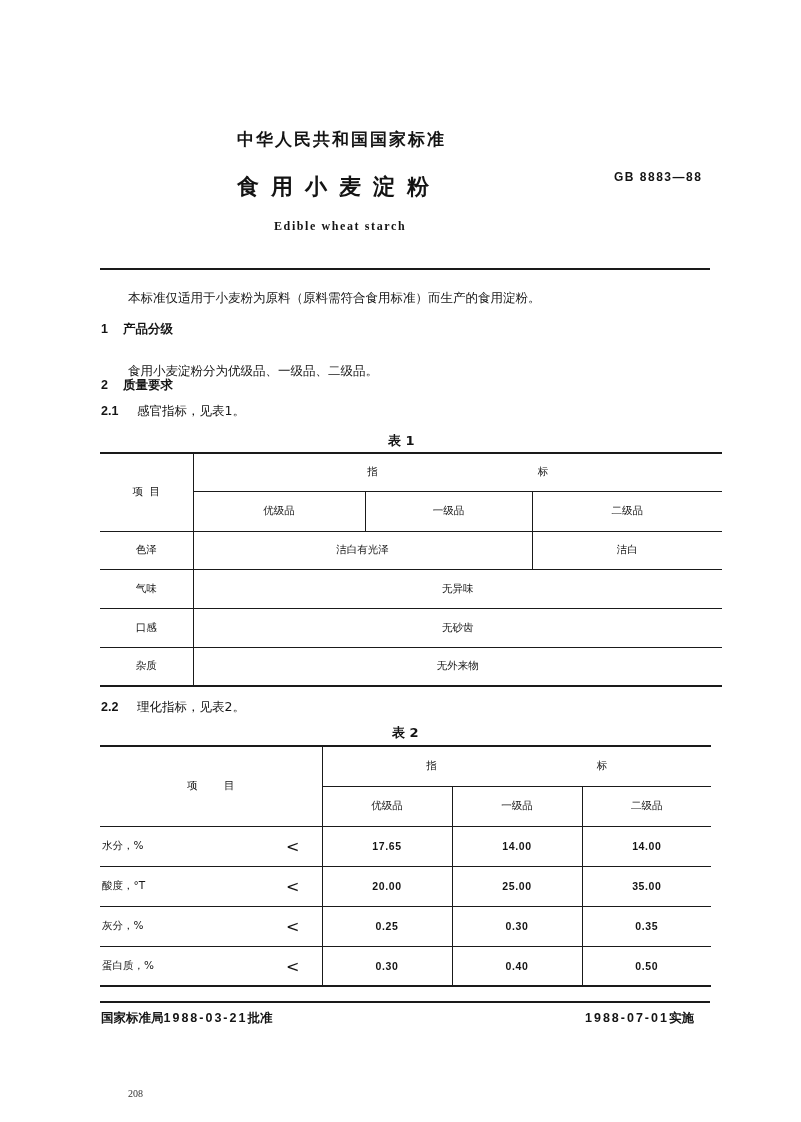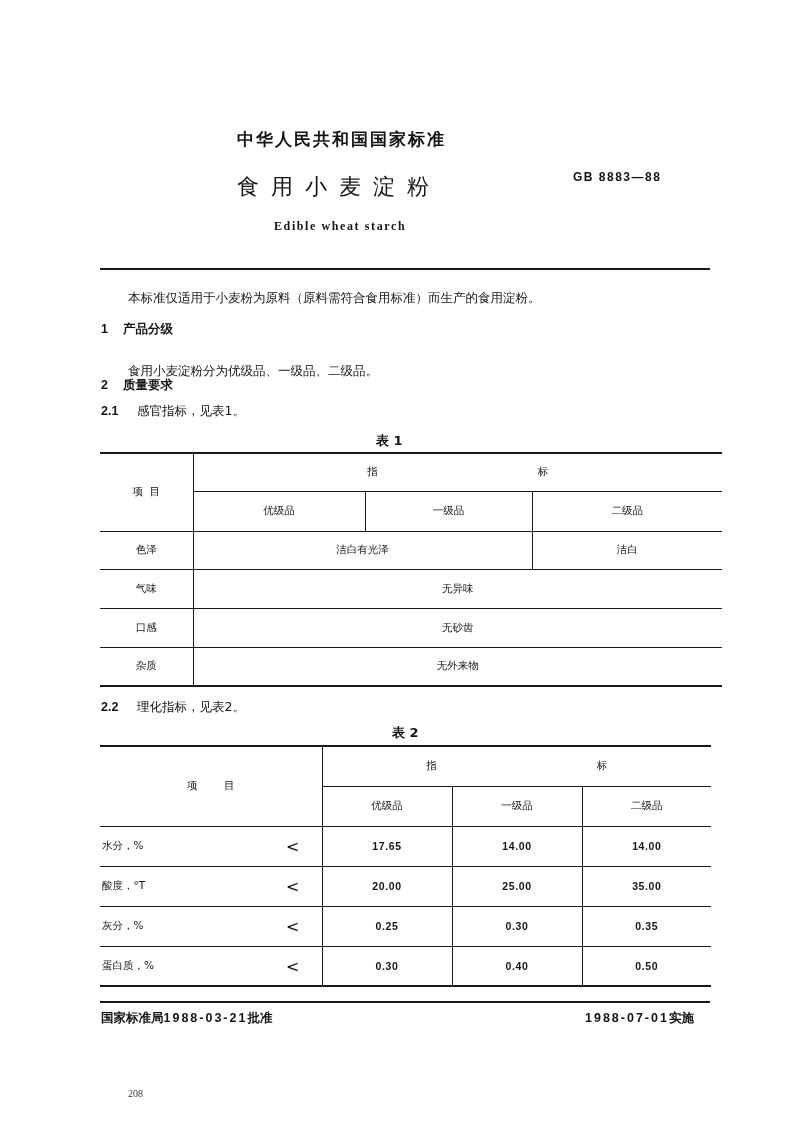--- a/index.html
+++ b/index.html
@@ -18,25 +18,25 @@
     .abs { position: absolute; }
 
     
     .std-national {
       left: 237px; top: 128px;
       font-size: 17px; font-weight: bold; letter-spacing: 2px;
       white-space: nowrap;
     }
     .doc-title {
       left: 237px; top: 172px;
-      font-size: 22px; font-weight: normal; letter-spacing: 12px;
+      font-size: 22px; font-weight: bold; letter-spacing: 12px;
       white-space: nowrap;
     }
     .std-code {
-      left: 573px; top: 170px;
+      left: 614px; top: 170px;
       font-family: "Liberation Sans", sans-serif;
       font-size: 12px; font-weight: bold; letter-spacing: 1.5px;
       white-space: nowrap;
     }
     .doc-title-en {
       left: 274px; top: 219px;
       font-family: "Liberation Serif", serif;
       font-size: 12px; font-weight: bold; letter-spacing: 1.6px;
       white-space: nowrap;
     }
@@ -127,21 +127,21 @@
 </div>
 <div class="abs para" style="left:128px; top:363px;">食用小麦淀粉分为优级品、一级品、二级品。</div>
 
 <div class="abs para" style="left:101px; top:377px;">
   <span class="sec-num" style="width:22px;">2</span><span class="sec-title">质量要求</span>
 </div>
 <div class="abs para" style="left:101px; top:403px;">
   <span class="sec-num" style="width:36px;">2.1</span><span>感官指标，见表1。</span>
 </div>
 
-<div class="abs table-caption" style="left:376px; top:432px;">表 1</div>
+<div class="abs table-caption" style="left:388px; top:432px;">表 1</div>
 <table class="std" style="left:100px; top:452px; width:622px;">
   <colgroup>
     <col style="width:93px">
     <col style="width:172px">
     <col style="width:167px">
     <col style="width:190px">
   </colgroup>
   <tbody>
       <tr style="height:38px;">
     <td class="first-col" rowspan="2" style="white-space:pre;">项  目</td>

